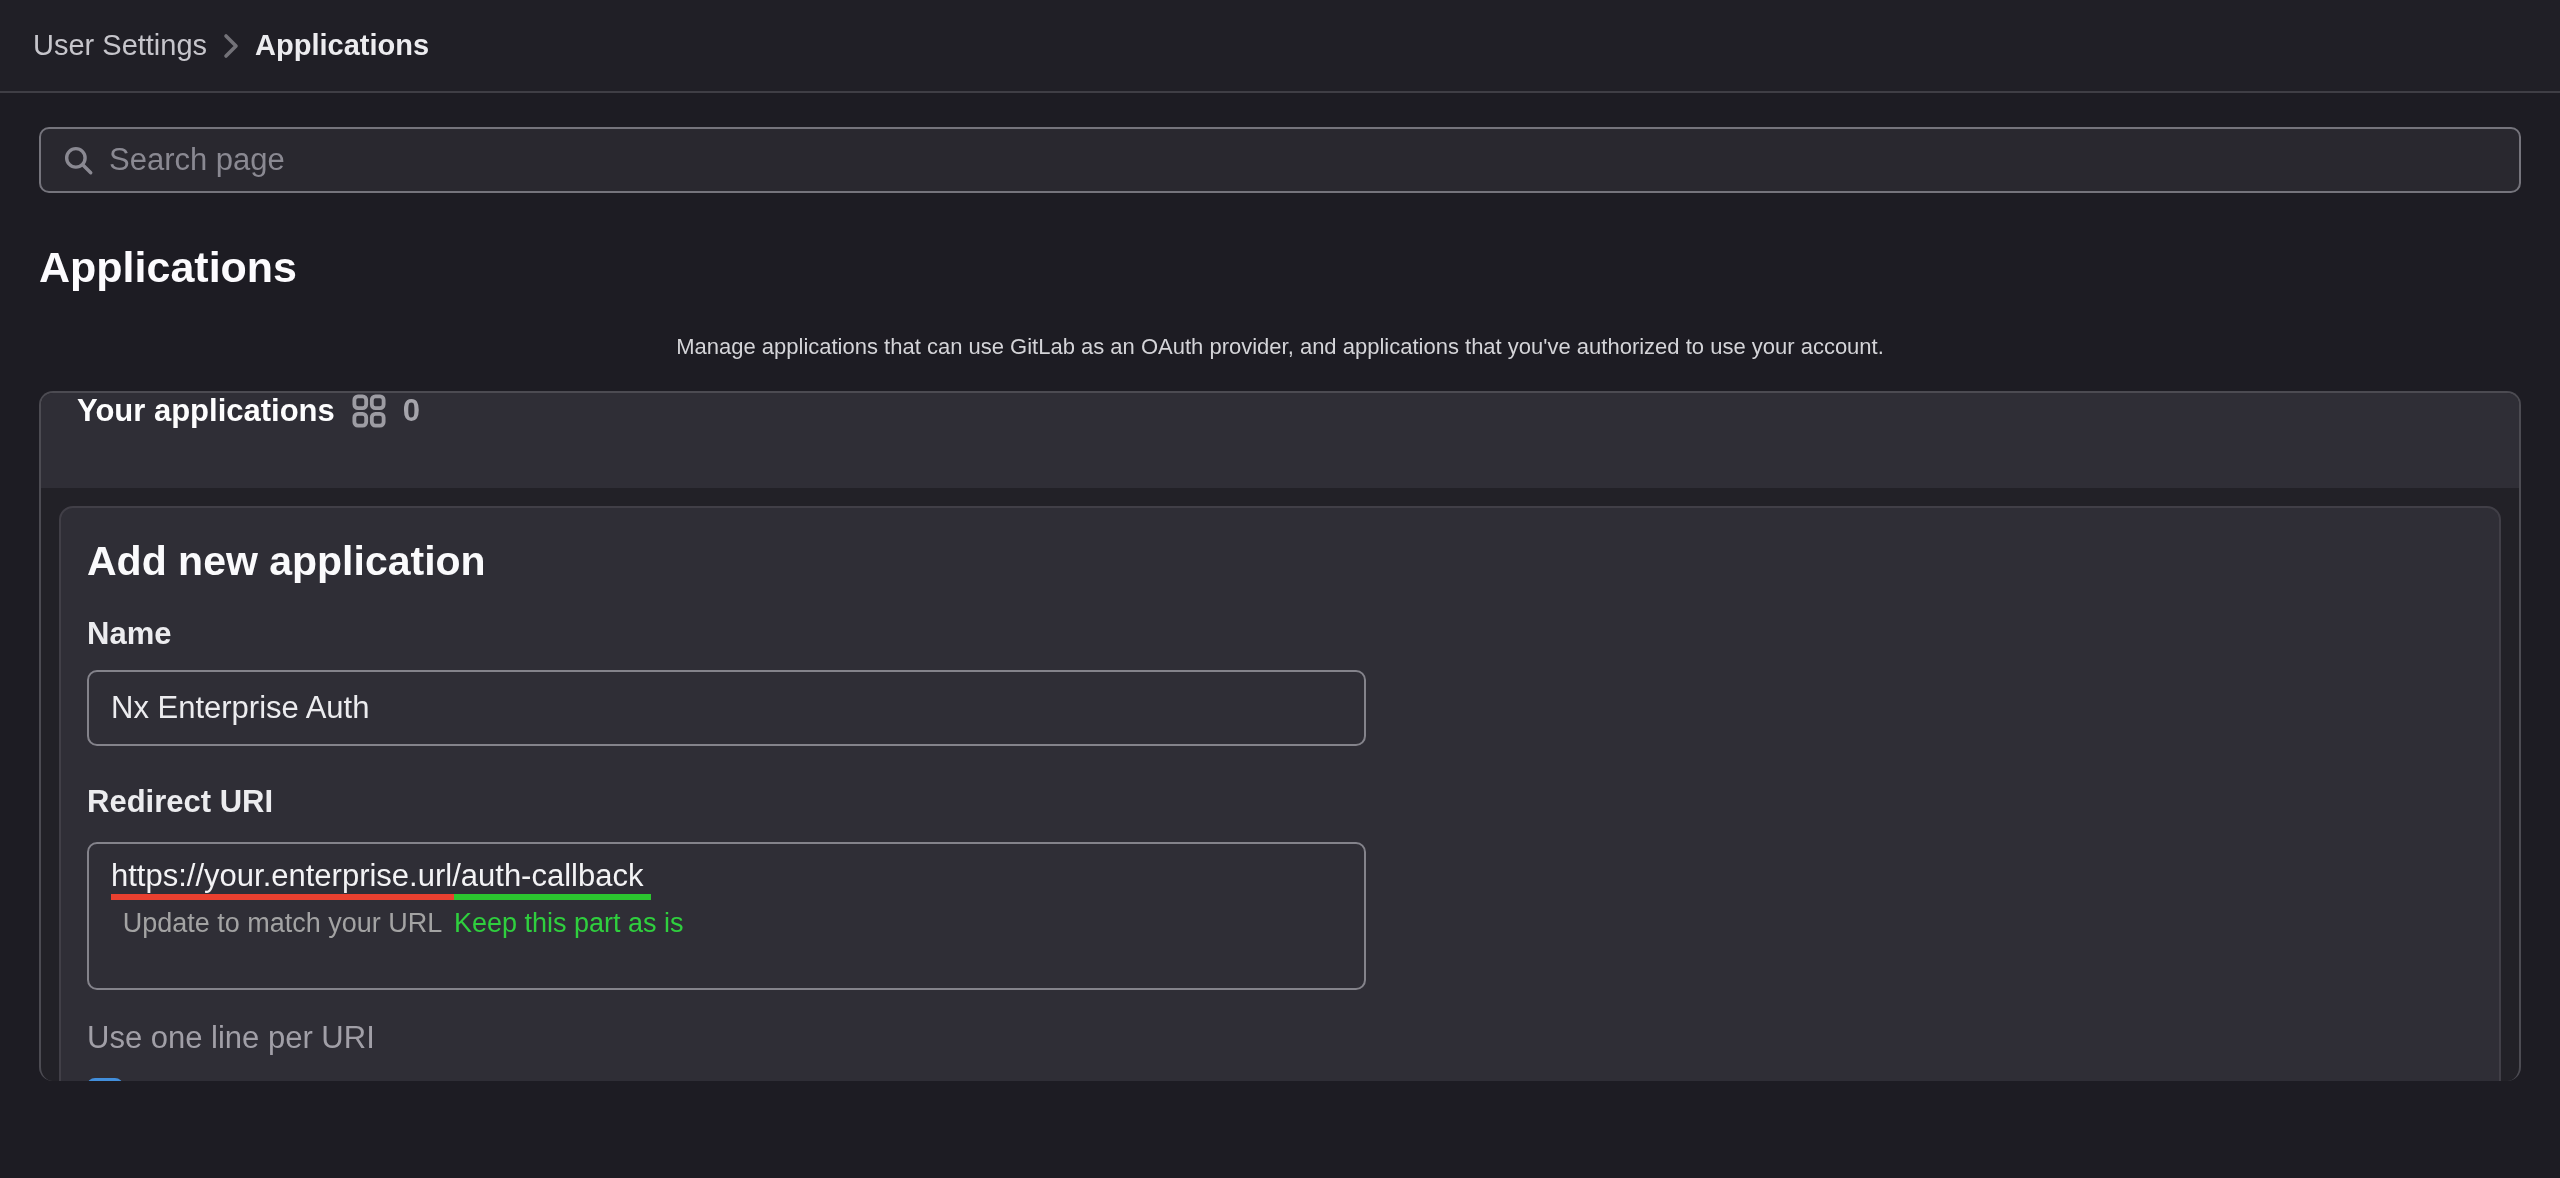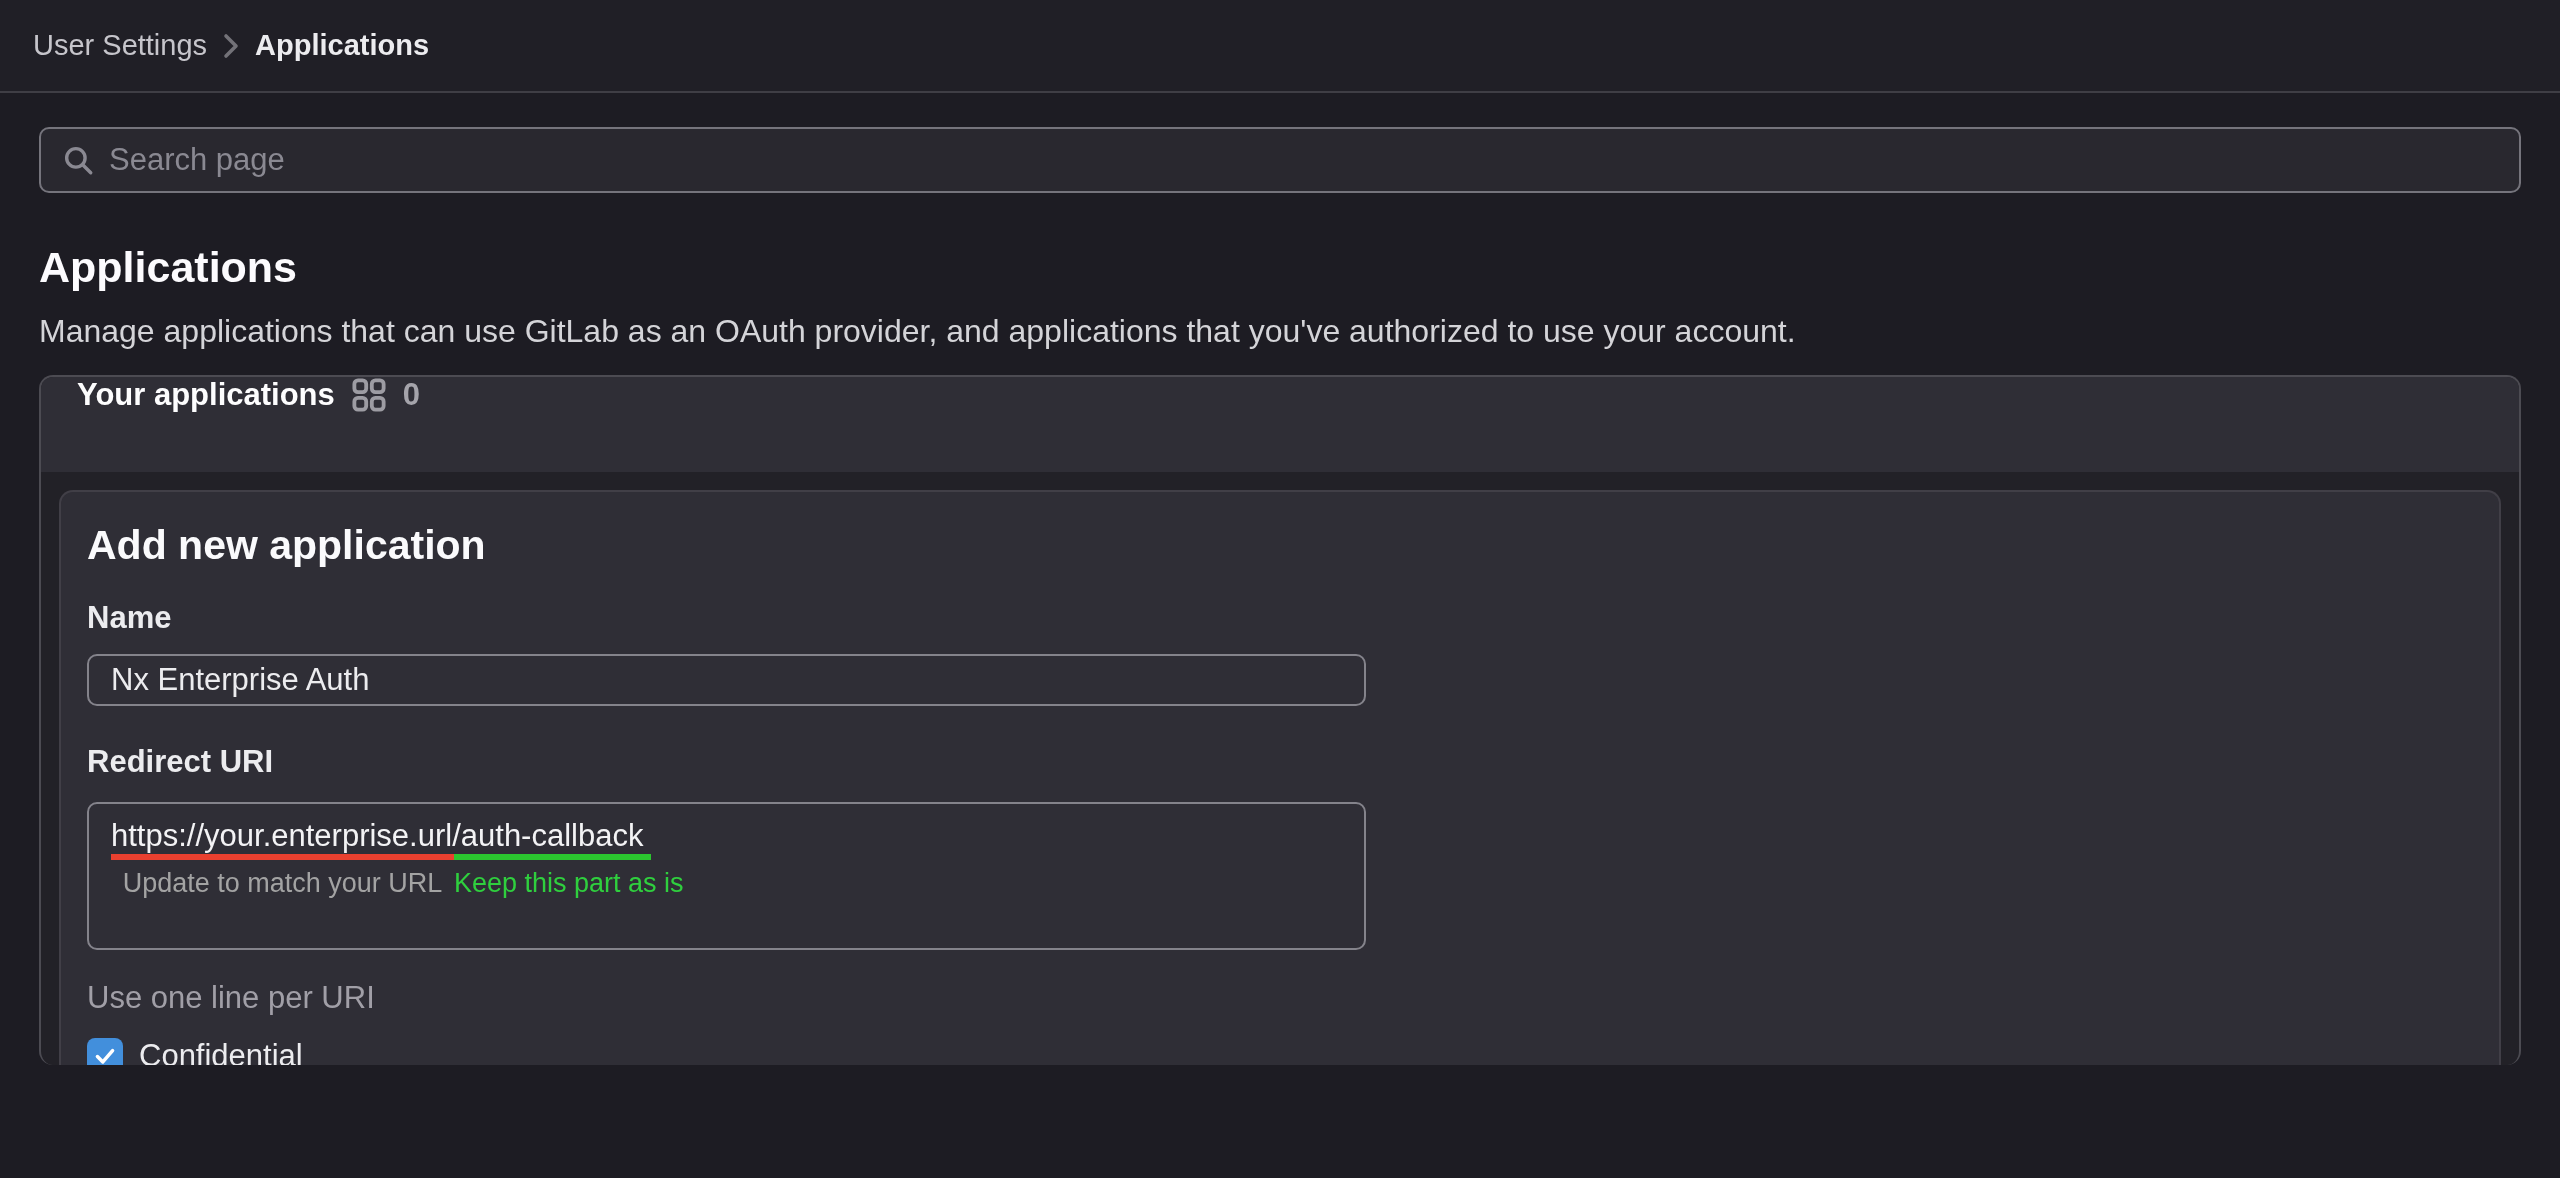--- a/index.html
+++ b/index.html
@@ -50,24 +50,25 @@
   .searchbox input::placeholder { color: #8a8992; opacity: 1; }
 
   .page-title {
     margin-top: 48px;
     font-size: 43px;
     line-height: 52px;
     font-weight: bold;
     color: #fcfbfe;
   }
   .page-desc {
-    margin-top: 20px;
-    font-size: 32px;
+    margin-top: 36px;
+    font-size: 22px;
     line-height: 36px;
     color: #d4d4d8;
+    text-align: center;
   }
 
   
   .outer-card {
     margin-top: 26px;
     border: 2px solid #4c4b52;
     border-radius: 14px;
     border-bottom: none;
     height: 690px; 
     background: #222127;
@@ -106,21 +107,21 @@
     margin-top: 30px;
     font-size: 31px;
     font-weight: bold;
     color: #ececef;
   }
   .field-label.redirect { margin-top: 38px; }
 
   .text-input {
     margin-top: 18px;
     width: 1279px;
-    height: 52px;
+    height: 76px;
     background: transparent;
     border: 2px solid #84838b;
     border-radius: 10px;
     color: #ececef;
     font-size: 31px;
     font-family: inherit;
     padding: 0 22px;
     outline: none;
     display: block;
   }

